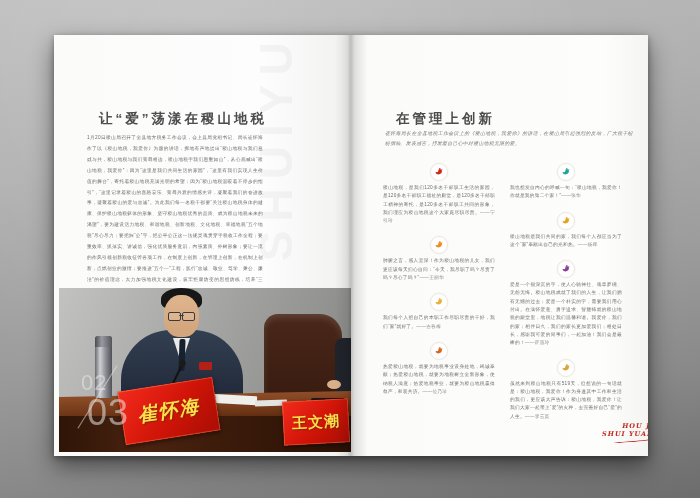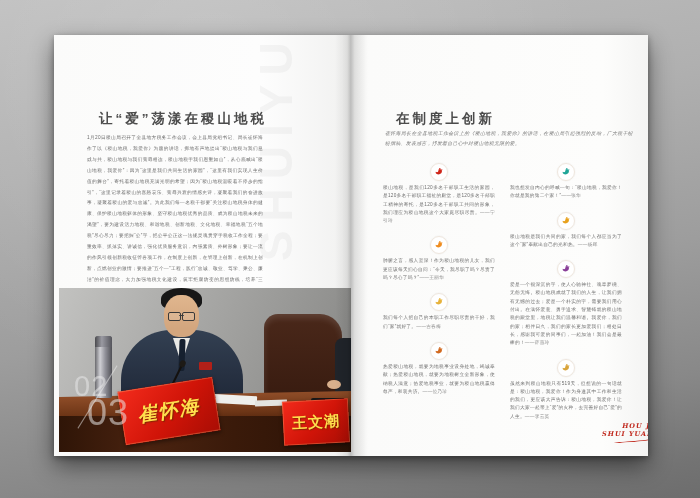--- a/index.html
+++ b/index.html
@@ -61,21 +61,21 @@
   .ph-mic-arm:after{content:"";position:absolute;left:-2px;top:-5px;width:6px;height:7px;background:#1d1a16;border-radius:50%;}
   .ph-mic-base{position:absolute;left:80px;top:116px;width:36px;height:13px;background:#161009;transform:rotate(-2deg);border-radius:2px;}
   .ph-bag{position:absolute;left:252px;top:110px;width:34px;height:15px;background:#191919;border-radius:2px;}
   .plate{position:absolute;display:flex;align-items:center;justify-content:center;
     background:linear-gradient(135deg,#f32b1c 0%,#d01408 55%,#a80d04 100%);
     box-shadow:0 2px 4px rgba(0,0,0,0.45), inset 0 0 0 1px rgba(255,230,150,0.25);
     color:#ffdf4d;font-family:"DejaVu Serif",serif;font-weight:700;}
   .plate-left{left:62px;top:96px;width:96px;height:54px;transform:rotate(-9deg);font-size:19px;font-style:italic;letter-spacing:2px;text-shadow:1px 1px 1px rgba(120,40,0,0.8);}
   .plate-right{left:224px;top:112px;width:66px;height:44px;transform:rotate(-3deg);font-size:15px;letter-spacing:1px;text-shadow:1px 1px 1px rgba(120,40,0,0.8);}
   .pagenum{position:absolute;left:2px;top:78px;width:130px;height:86px;color:rgba(232,232,232,0.55);font-weight:300;}
-  .pagenum .num02{position:absolute;left:13px;top:4px;font-size:29px;letter-spacing:1px;text-align:right;}
+  .pagenum .num02{position:absolute;left:20px;top:4px;font-size:22px;letter-spacing:1px;text-align:right;}
   .pagenum .num03{position:absolute;left:26px;top:26px;font-size:36px;letter-spacing:1px;}
   .pagenum .slash{position:absolute;left:36px;top:-6px;width:1px;height:74px;background:rgba(240,240,240,0.5);transform:rotate(32deg);}
   
   .intro{
     position:absolute;left:34px;top:94px;width:248px;margin:0;
     font-size:4.9px;line-height:9.5px;color:#7a7a7a;font-style:italic;text-align:justify;letter-spacing:0.3px;
     font-family:"Liberation Serif",serif;
   }
   .cols{position:absolute;left:32px;top:128px;width:240px;display:flex;gap:15px;}
   .col{width:112px;}
@@ -129,21 +129,21 @@
       </div>
       <div class="pagenum">
         <span class="num02">02</span>
         <span class="slash"></span>
         <span class="num03">03</span>
       </div>
     </div>
   </div>
 
   <div class="page page-right">
-    <h1 class="title">在制度上创新</h1>
+    <h1 class="title">在管理上创新</h1>
     <p class="intro">崔怀海局长在全县地税工作会议上的《稷山地税，我爱你》的讲话，在稷山局引起强烈的反响，广大税干纷纷撰稿、发表感言，抒发着自己心中对稷山地税无限的爱。</p>
     <div class="cols">
       <div class="col">
           <div class="qblock"><span class="qicon">
               <svg viewBox="0 0 20 20" width="10" height="10">
                 <path d="M11 2 C15 3 17 7 15.5 10.5 C14 14 10 15.5 6.5 14.5 C4 13.8 2.8 11.5 3.5 9.5 C5.5 11 8 10.5 8.5 8.5 C9 6.5 9.5 3.5 11 2 Z" fill="#cf2518"></path>
                 <path d="M15.2 4.6 L17.6 5.6 L15.6 6.9 Z" fill="#cf2518" opacity="0.75"></path>
                 <circle cx="12.2" cy="5.2" r="0.9" fill="#fff"></circle>
               </svg>
             </span><p class="qtext">稷山地税，是我们120多名干部职工生活的家园，是120多名干部职工福祉的殿堂，是120多名干部职工精神的寄托，是120多名干部职工共同的形象，我们理应为稷山地税这个大家庭尽职尽责。<span class="qauthor">——宁引玲</span></p></div>

